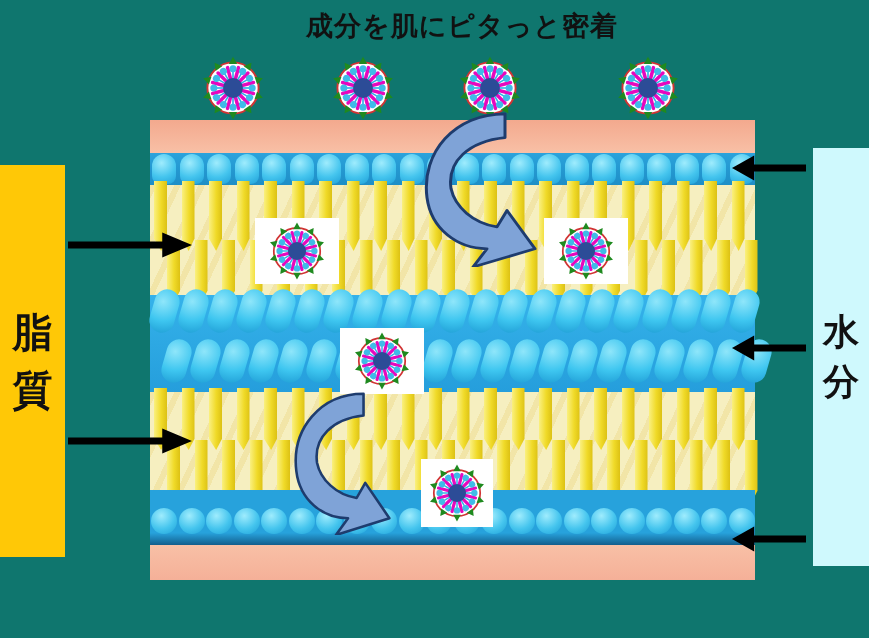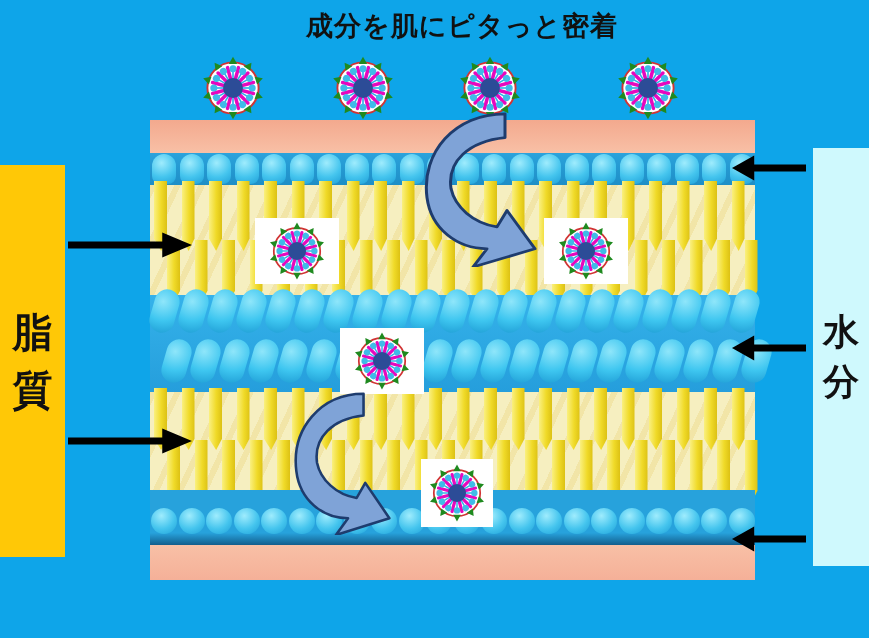--- a/index.html
+++ b/index.html
@@ -1,16 +1,16 @@
 <!DOCTYPE html>
 <html><head>
 <meta charset="utf-8">
 <style>
   html,body{margin:0;padding:0;background:#fff;}
-  #canvas{position:relative;width:869px;height:638px;background:#0ea5e9;overflow:hidden;
+  #canvas{position:relative;width:869px;height:638px;background:#0f766e;overflow:hidden;
           font-family:"Liberation Sans","DejaVu Sans",sans-serif;}
 
   .title{position:absolute;left:55px;right:0;top:8px;text-align:center;
          font-size:27px;font-weight:bold;color:#111;letter-spacing:1px;}
 
   
   .label-box{position:absolute;display:flex;flex-direction:column;align-items:center;justify-content:center;}
   .lipid-box{left:0;top:165px;width:65px;height:392px;background:#FFC806;}
   .water-box{left:813px;top:148px;width:56px;height:418px;background:#CFF9FD;}
   .label-char{display:block;text-align:center;font-weight:bold;color:#111;}

